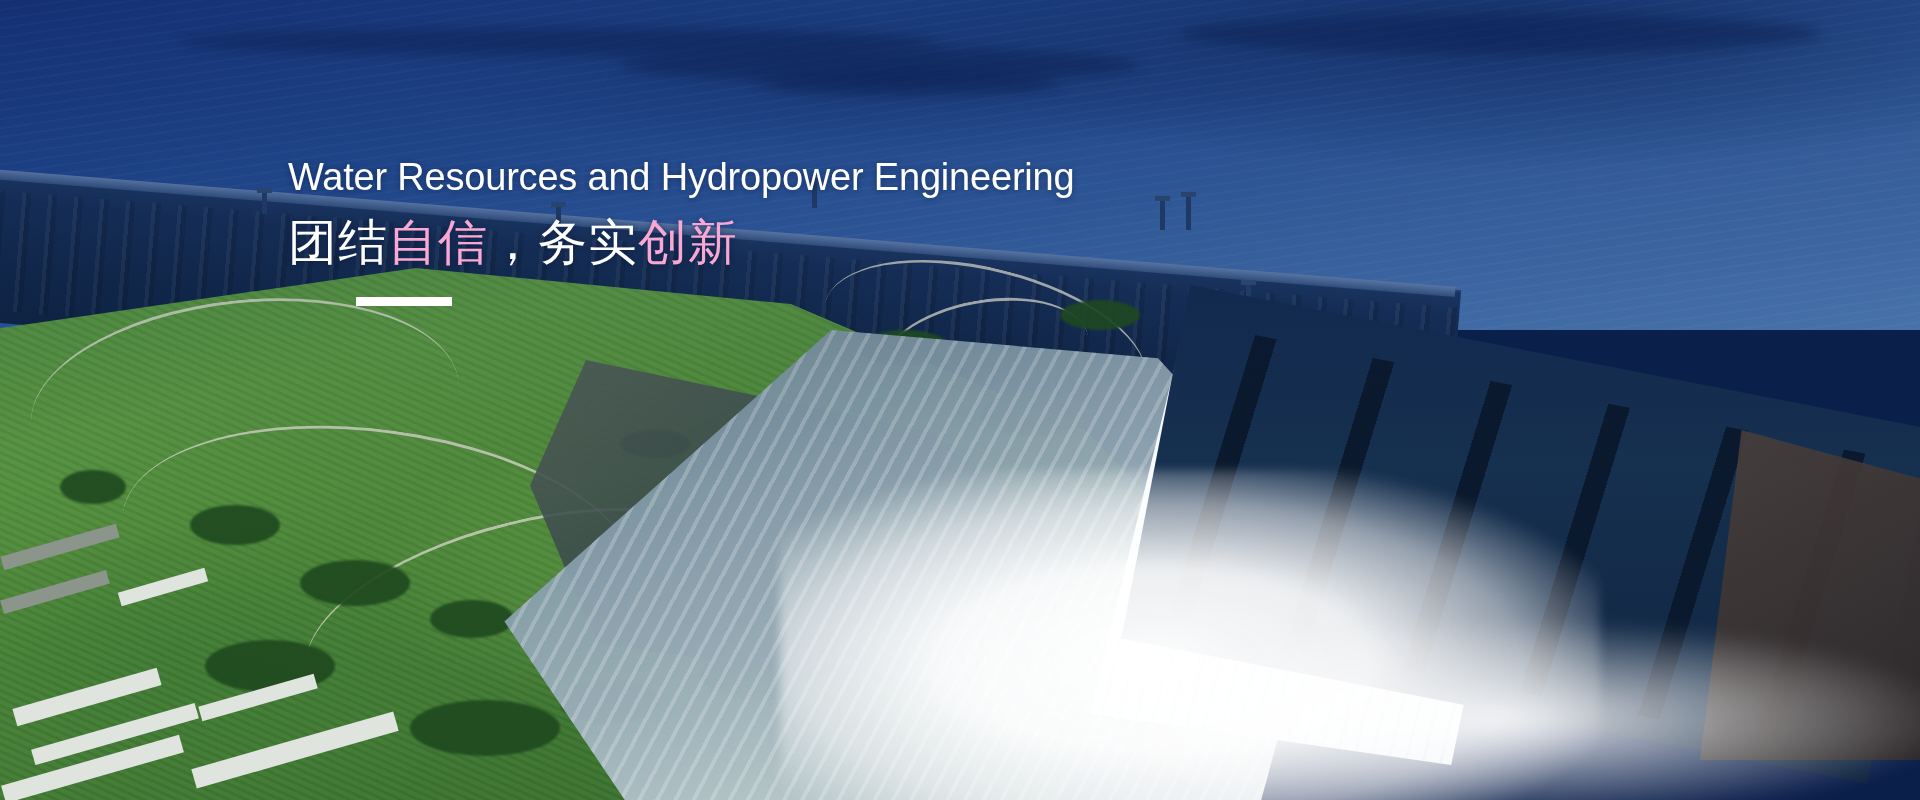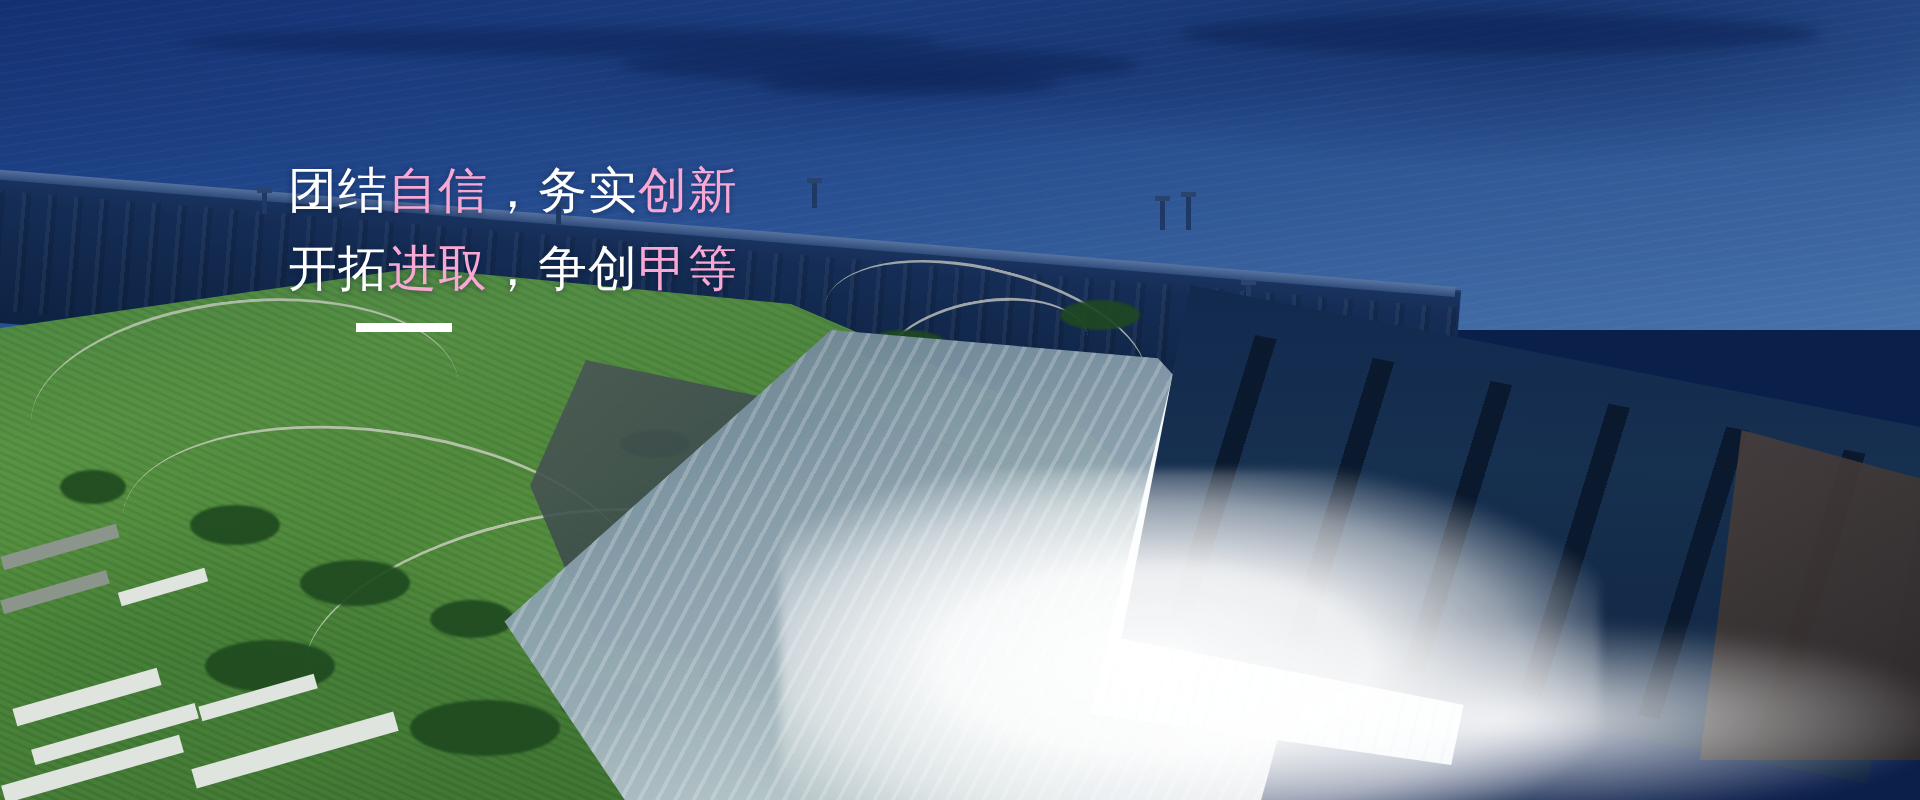--- a/index.html
+++ b/index.html
@@ -275,25 +275,23 @@
 
     <div class="mist"></div>
     <div class="mist2"></div>
 
     <div class="grade"></div>
   </div>
 
   <div class="copy">
 
 
+    <div class="tagline-en">Water Resources and Hydropower Engineering</div>
 
     <div class="slogan">
       <span>团结</span><span class="gold">自信</span><span>，务实</span><span class="gold">创新</span>
     </div>
 
-    <div class="slogan">
-      <span>开拓</span><span class="gold">进取</span><span>，争创</span><span class="gold">甲等</span>
-    </div>
 
     <div class="rule"></div>
   </div>
 
 </div>
 
 </body></html>

